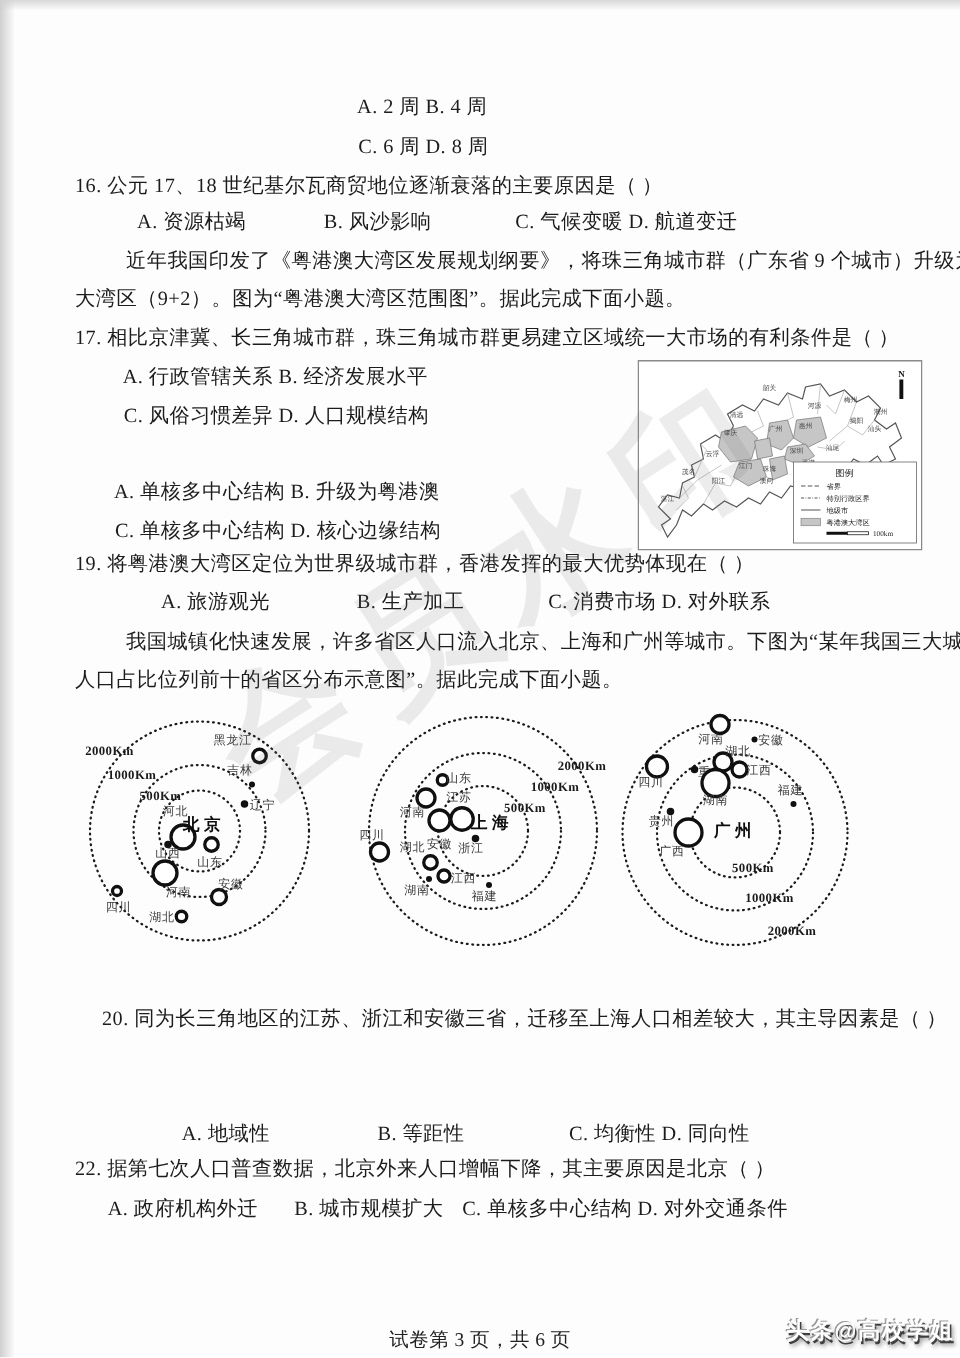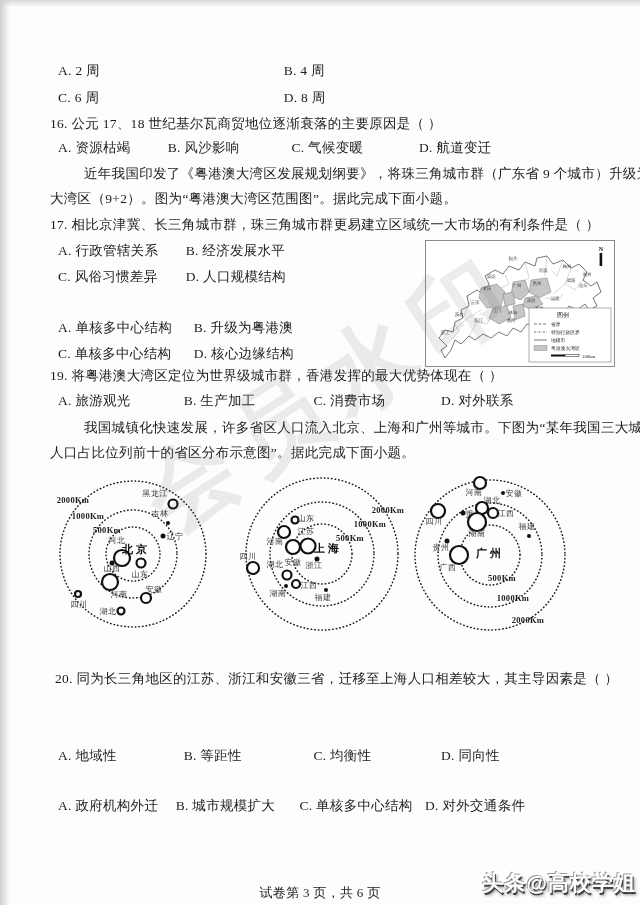--- a/index.html
+++ b/index.html
@@ -2,38 +2,38 @@
 <html><head>
 <meta charset="utf-8">
 <style>
   html,body{margin:0;padding:0;background:#fff;}
   .page{position:relative;width:640px;height:905px;background:#fdfdfd;overflow:hidden;
         font-family:"Liberation Serif","DejaVu Serif",serif;color:#1c1c1c;}
   .edge-left{position:absolute;left:0;top:0;bottom:0;width:10px;
         background:linear-gradient(to right,#cfcfcf,rgba(255,255,255,0));}
   .edge-top{position:absolute;left:0;top:0;right:0;height:7px;
         background:linear-gradient(to bottom,#d8d8d8,rgba(255,255,255,0));}
-  .t{position:absolute;font-size:13.5px;white-space:nowrap;letter-spacing:.3px;line-height:18px;}
+  .t{position:absolute;font-size:13.5px;white-space:nowrap;letter-spacing:.3px;line-height:18px;text-align:right;}
   .opts span{display:inline-block;}
   .center{left:0;right:0;text-align:center;}
   .chart{position:absolute;}
   .ring{fill:none;stroke:#1a1a1a;stroke-width:1.5;stroke-dasharray:.5 3.1;stroke-linecap:round;}
   .bubble{fill:#fff;stroke:#101010;stroke-width:2.2;}
   .dot{fill:#101010;}
   .provlbl{font-size:8px;fill:#3a3a3a;text-anchor:middle;letter-spacing:.5px;}
   .ringlbl{font-size:8.5px;font-weight:bold;fill:#1a1a1a;text-anchor:middle;letter-spacing:.3px;}
   .citylbl{font-size:11px;font-weight:bold;fill:#0d0d0d;text-anchor:middle;letter-spacing:3px;}
   .cap-circle{display:inline-block;width:9px;height:9px;border:2.5px solid #111;border-radius:50%;
         vertical-align:-2px;margin-right:4px;}
   .caption{font-size:12.5px;color:#222;}
   .wm-diag{position:absolute;left:30px;top:330px;width:600px;text-align:center;
         font-size:92px;font-weight:bold;letter-spacing:14px;color:rgba(110,110,110,.13);
         transform:rotate(-33deg);pointer-events:none;white-space:nowrap;}
   .wm-badge{position:absolute;right:4px;bottom:8px;font-family:"Liberation Sans","DejaVu Sans",sans-serif;
-        font-weight:bold;font-size:21px;color:#fff;letter-spacing:1px;
+        font-weight:bold;font-size:15px;color:#fff;letter-spacing:1px;
         text-shadow:-1px -1px 0 #9a9a9a,1px 2px 0 #3f3f3f,2px 3px 3px rgba(0,0,0,.45);}
   .footer{font-size:13px;color:#222;margin-top:22px;}
   .maplbl{font-size:4.5px;fill:#444;text-anchor:middle;}
   .leglbl{font-size:4.8px;fill:#222;text-anchor:start;}
 </style>
 </head>
 <body>
 
 <div class="page">
   <div class="edge-top"></div>
@@ -246,29 +246,30 @@
       <circle cx="131" cy="71" r="2" class="dot"></circle>
       <text x="129" y="64" class="provlbl">福建</text>
       <circle cx="49" cy="76" r="2.5" class="dot"></circle>
       <text x="43" y="85" class="provlbl">贵州</text>
       <circle cx="61" cy="90" r="9" class="bubble"></circle>
       <text x="50" y="105" class="provlbl">广西</text>
       <text x="92" y="92" class="citylbl">广州</text>
     </svg>
 
 
-  <div class="t" style="left:55px;top:670px">20. 同为长三角地区的江苏、浙江和安徽三省，迁移至上海人口相差较大，其主导因素是（  ）</div>
+  <div class="t" style="left:68px;top:670px">20. 同为长三角地区的江苏、浙江和安徽三省，迁移至上海人口相差较大，其主导因素是（  ）</div>
 
   <div class="t opts" style="left:58px;top:747px">
     <span style="width:122px">A. 地域性</span>
     <span style="width:126px">B. 等距性</span>
     <span style="width:124px">C. 均衡性</span>
     <span>D. 同向性</span>
   </div>
 
+  <div class="t" style="left:50px;top:770px">22. 据第七次人口普查数据，北京外来人口增幅下降，其主要原因是北京（  ）</div>
   <div class="t opts" style="left:58px;top:797px">
     <span style="width:114px">A. 政府机构外迁</span>
     <span style="width:120px">B. 城市规模扩大</span>
     <span style="width:122px">C. 单核多中心结构</span>
     <span>D. 对外交通条件</span>
   </div>
 
 
   <div class="t center footer" style="top:862px">试卷第 3 页，共 6 页</div>
 

